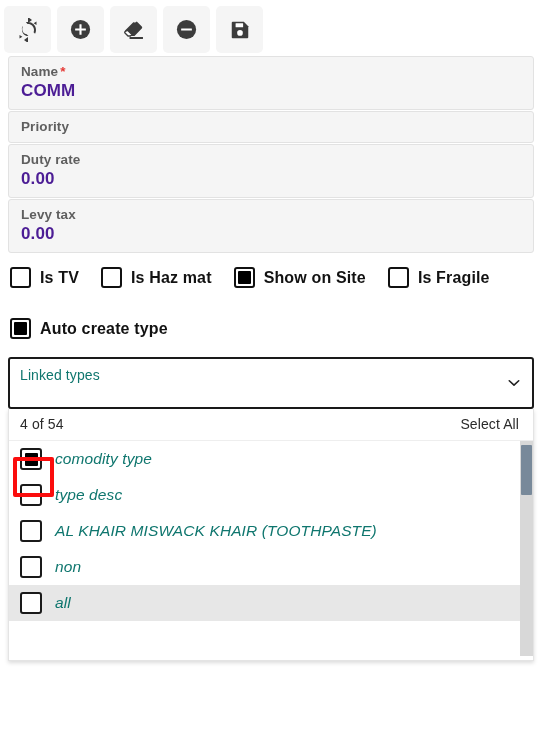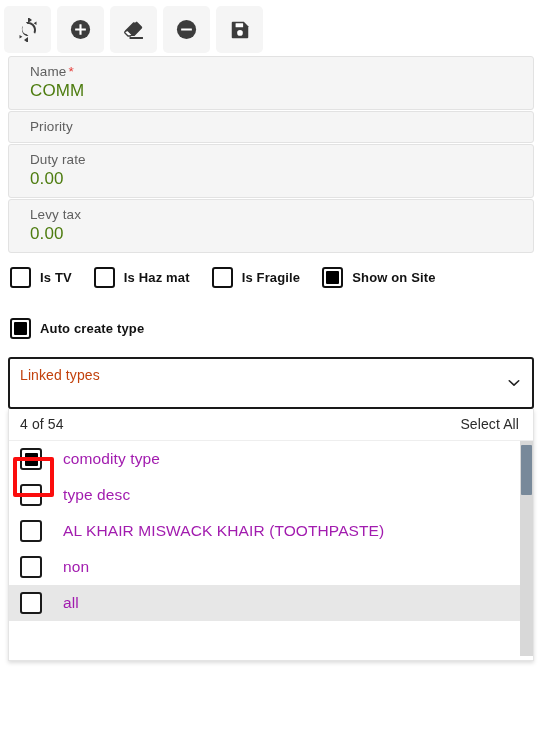--- a/index.html
+++ b/index.html
@@ -41,40 +41,41 @@
   .tool-btn svg { display: block; }
 
   
   .form-area {
     padding: 0 8px;
   }
   .field {
     background: #f5f5f5;
     border: 1px solid #e2e2e2;
     border-radius: 3px;
-    padding: 6px 10px 7px 21px;
+    padding: 6px 10px 7px 12px;
     margin-bottom: 1px;
     position: relative;
     cursor: text;
+    font-weight: bold;
   }
   .field-label {
     font-size: 13.5px;
     color: #5f5f5f;
     line-height: 17px;
     display: block;
     letter-spacing: .1px;
   }
   .req-star {
     color: #e53935;
     font-size: 13.5px;
     margin-left: 2px;
   }
   .field-value {
     font-size: 17px;
-    color: #4d7c0f;
+    color: #4c1d95;
     line-height: 22px;
     display: block;
     letter-spacing: .1px;
   }
   .field.select-field { cursor: pointer; }
   .chevron {
     position: absolute;
     right: 11px;
     top: 50%;
     transform: translateY(-50%);
@@ -113,21 +114,21 @@
   .cbox .inner {
     width: 13px;
     height: 13px;
     background: #000000;
     border-radius: 1px;
     display: none;
   }
   .cbox.checked .inner { display: block; }
 
   .cb-label {
-    font-size: 13px;
+    font-size: 16px;
     font-weight: bold;
     color: #121212;
     margin-left: 9px;
     letter-spacing: .15px;
     white-space: nowrap;
   }
 
   .auto-row {
     display: flex;
     align-items: center;
@@ -143,21 +144,21 @@
     border: 2px solid #1a1a1a;
     border-radius: 3px;
     background: #ffffff;
     height: 52px;
     position: relative;
     padding: 7px 10px;
     cursor: pointer;
   }
   .linked-placeholder {
     font-size: 14px;
-    color: #c2410c;
+    color: #0f766e;
     line-height: 18px;
     letter-spacing: .1px;
   }
 
   
   .dropdown-panel {
     margin: 0 8px;
     background: #ffffff;
     border: 1px solid #e4e4e4;
     border-top: none;
@@ -190,24 +191,25 @@
     display: flex;
     align-items: center;
     height: 36px;
     padding: 0 11px;
     cursor: pointer;
     background: #ffffff;
   }
   .dd-item.highlight { background: #e7e7e7; }
   .dd-item-label {
     font-size: 15.5px;
-    color: #a21caf;
-    margin-left: 21px;
+    color: #0f766e;
+    margin-left: 13px;
     letter-spacing: .1px;
     white-space: nowrap;
+    font-style: italic;
   }
   .dd-cbox {
     width: 22px;
     height: 22px;
     border: 2px solid #1a1a1a;
     border-radius: 3px;
     background: #ffffff;
     display: inline-flex;
     align-items: center;
     justify-content: center;
@@ -340,29 +342,29 @@
     <span class="cbox"></span>
     <span class="cb-label">Is TV</span>
   </label>
 
   <label class="cb-group">
     <span class="cbox"></span>
     <span class="cb-label">Is Haz mat</span>
   </label>
 
   <label class="cb-group">
-    <span class="cbox"></span>
-    <span class="cb-label">Is Fragile</span>
-  </label>
-
-  <label class="cb-group">
     <span class="cbox checked">
         <span class="inner"></span>
       </span>
     <span class="cb-label">Show on Site</span>
+  </label>
+
+  <label class="cb-group">
+    <span class="cbox"></span>
+    <span class="cb-label">Is Fragile</span>
   </label>
 </div>
 
 <div class="auto-row">
   <label class="cb-group">
     <span class="cbox checked">
         <span class="inner"></span>
       </span>
     <span class="cb-label">Auto create type</span>
   </label>

